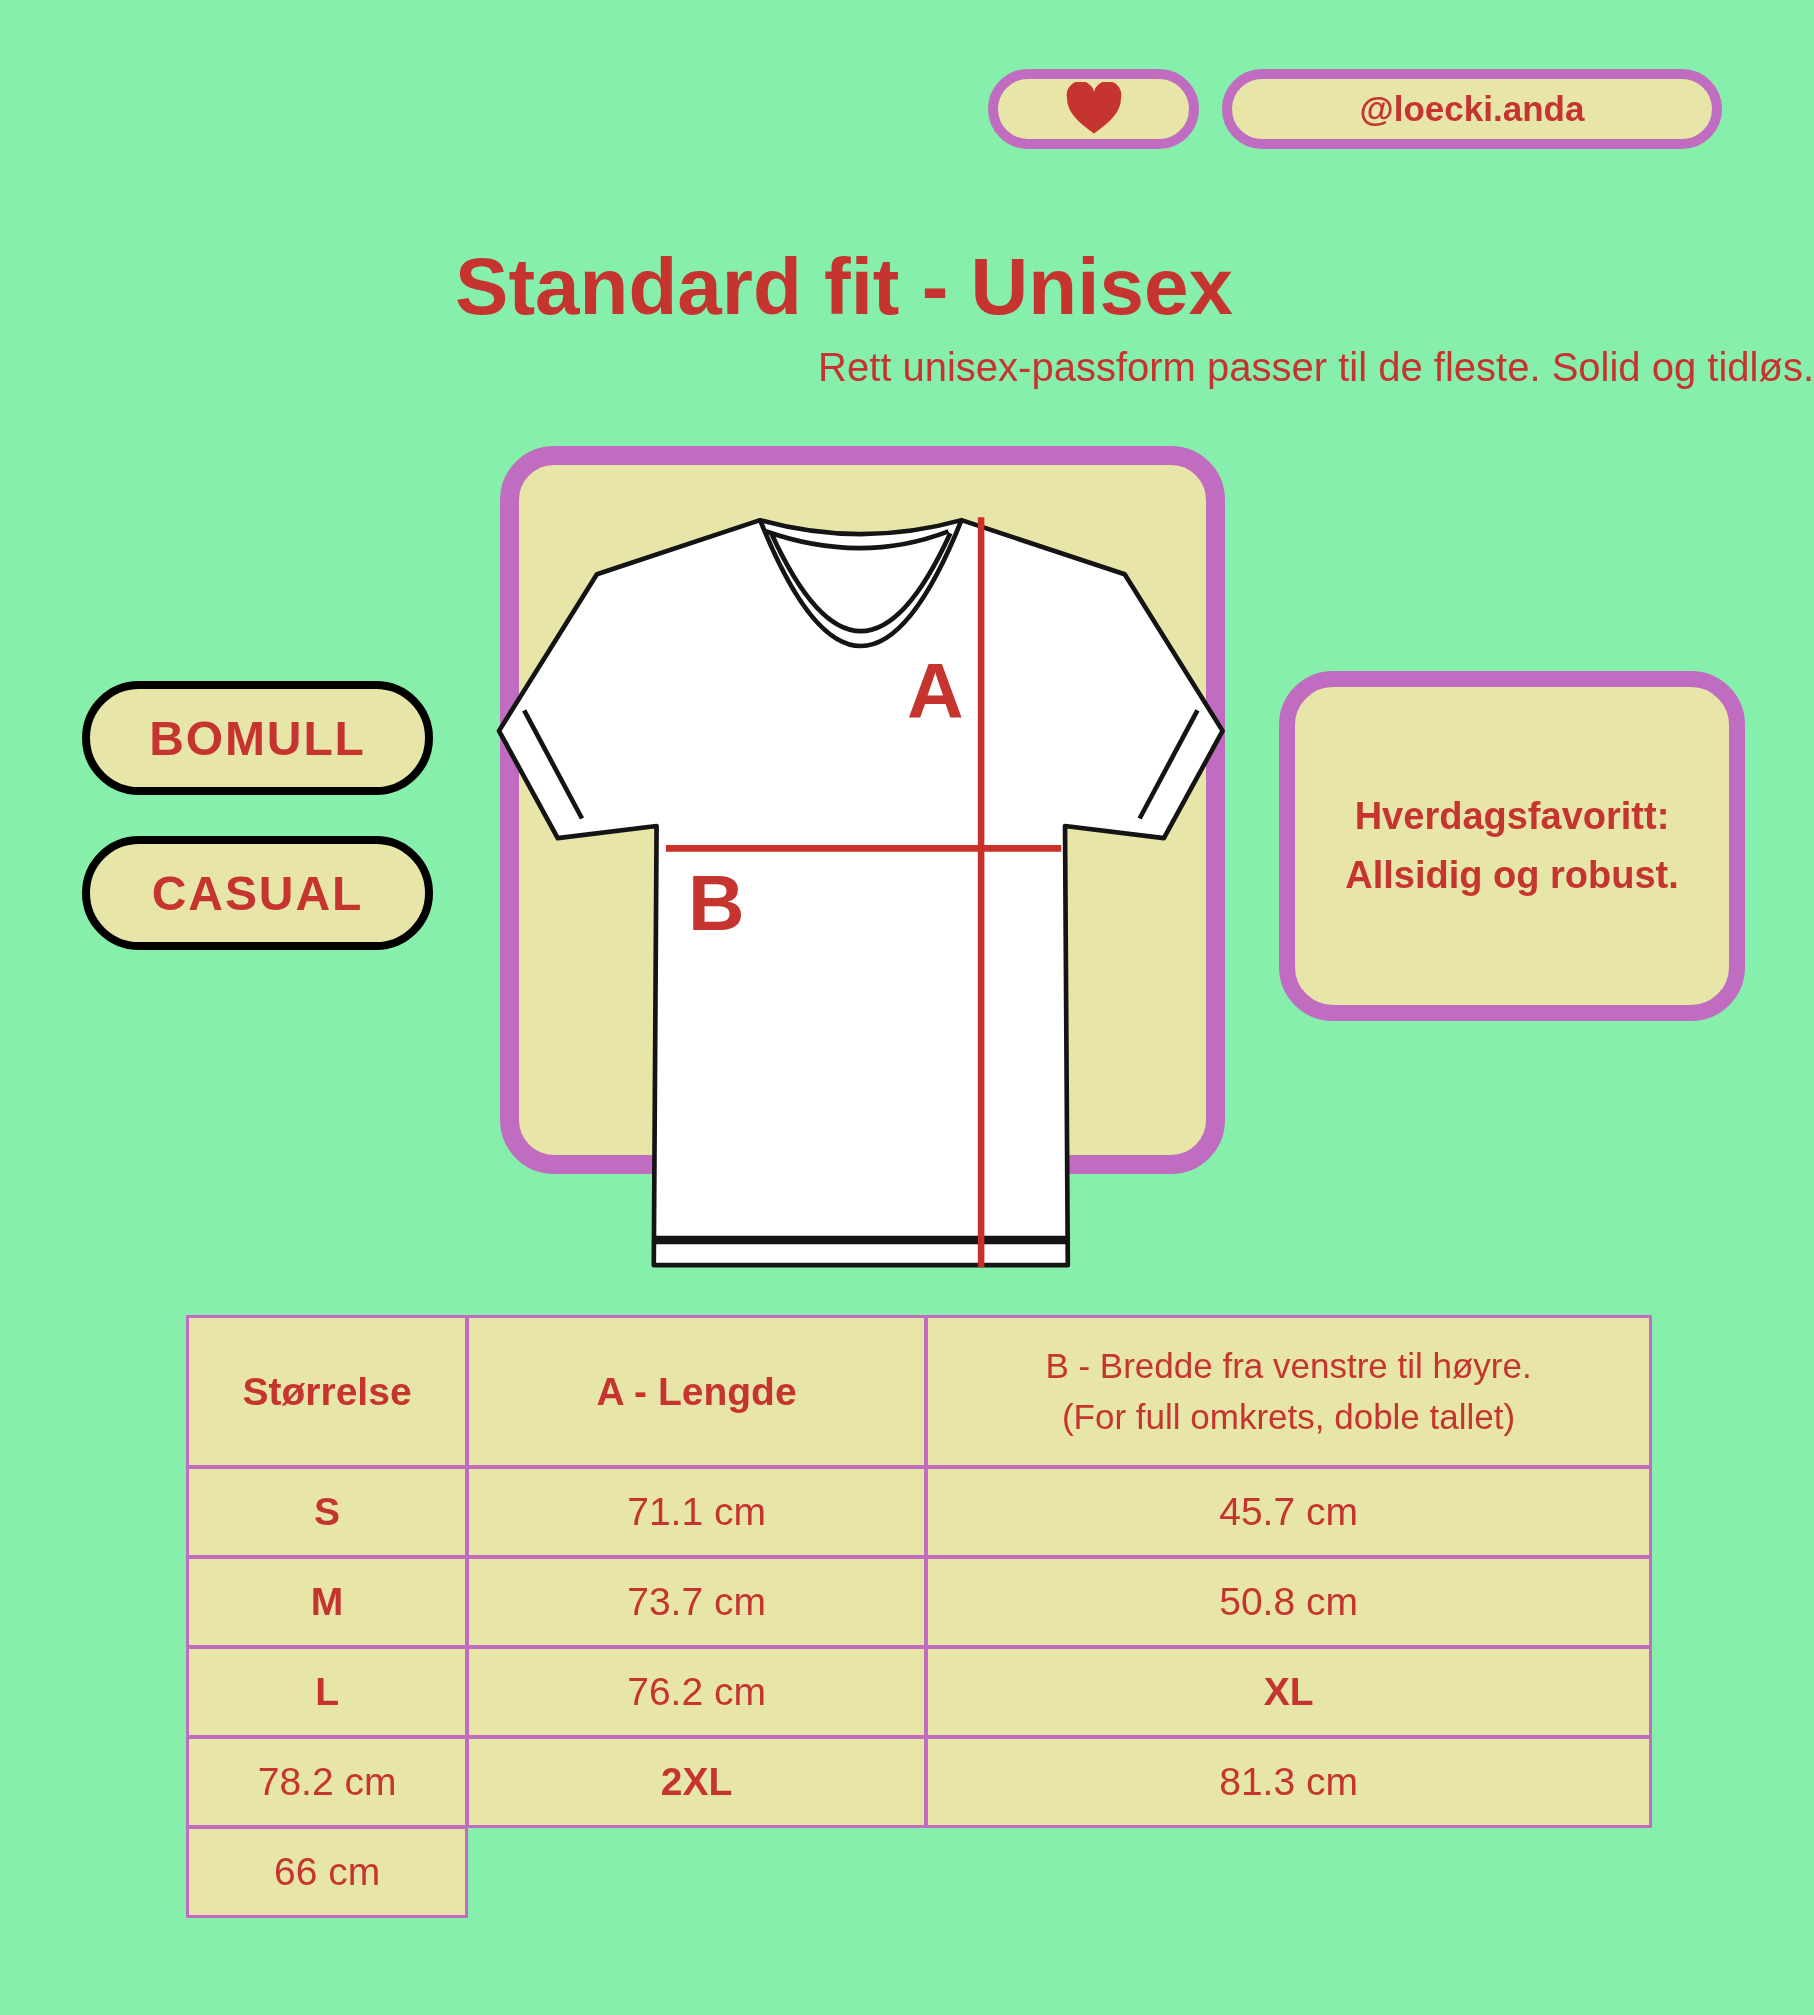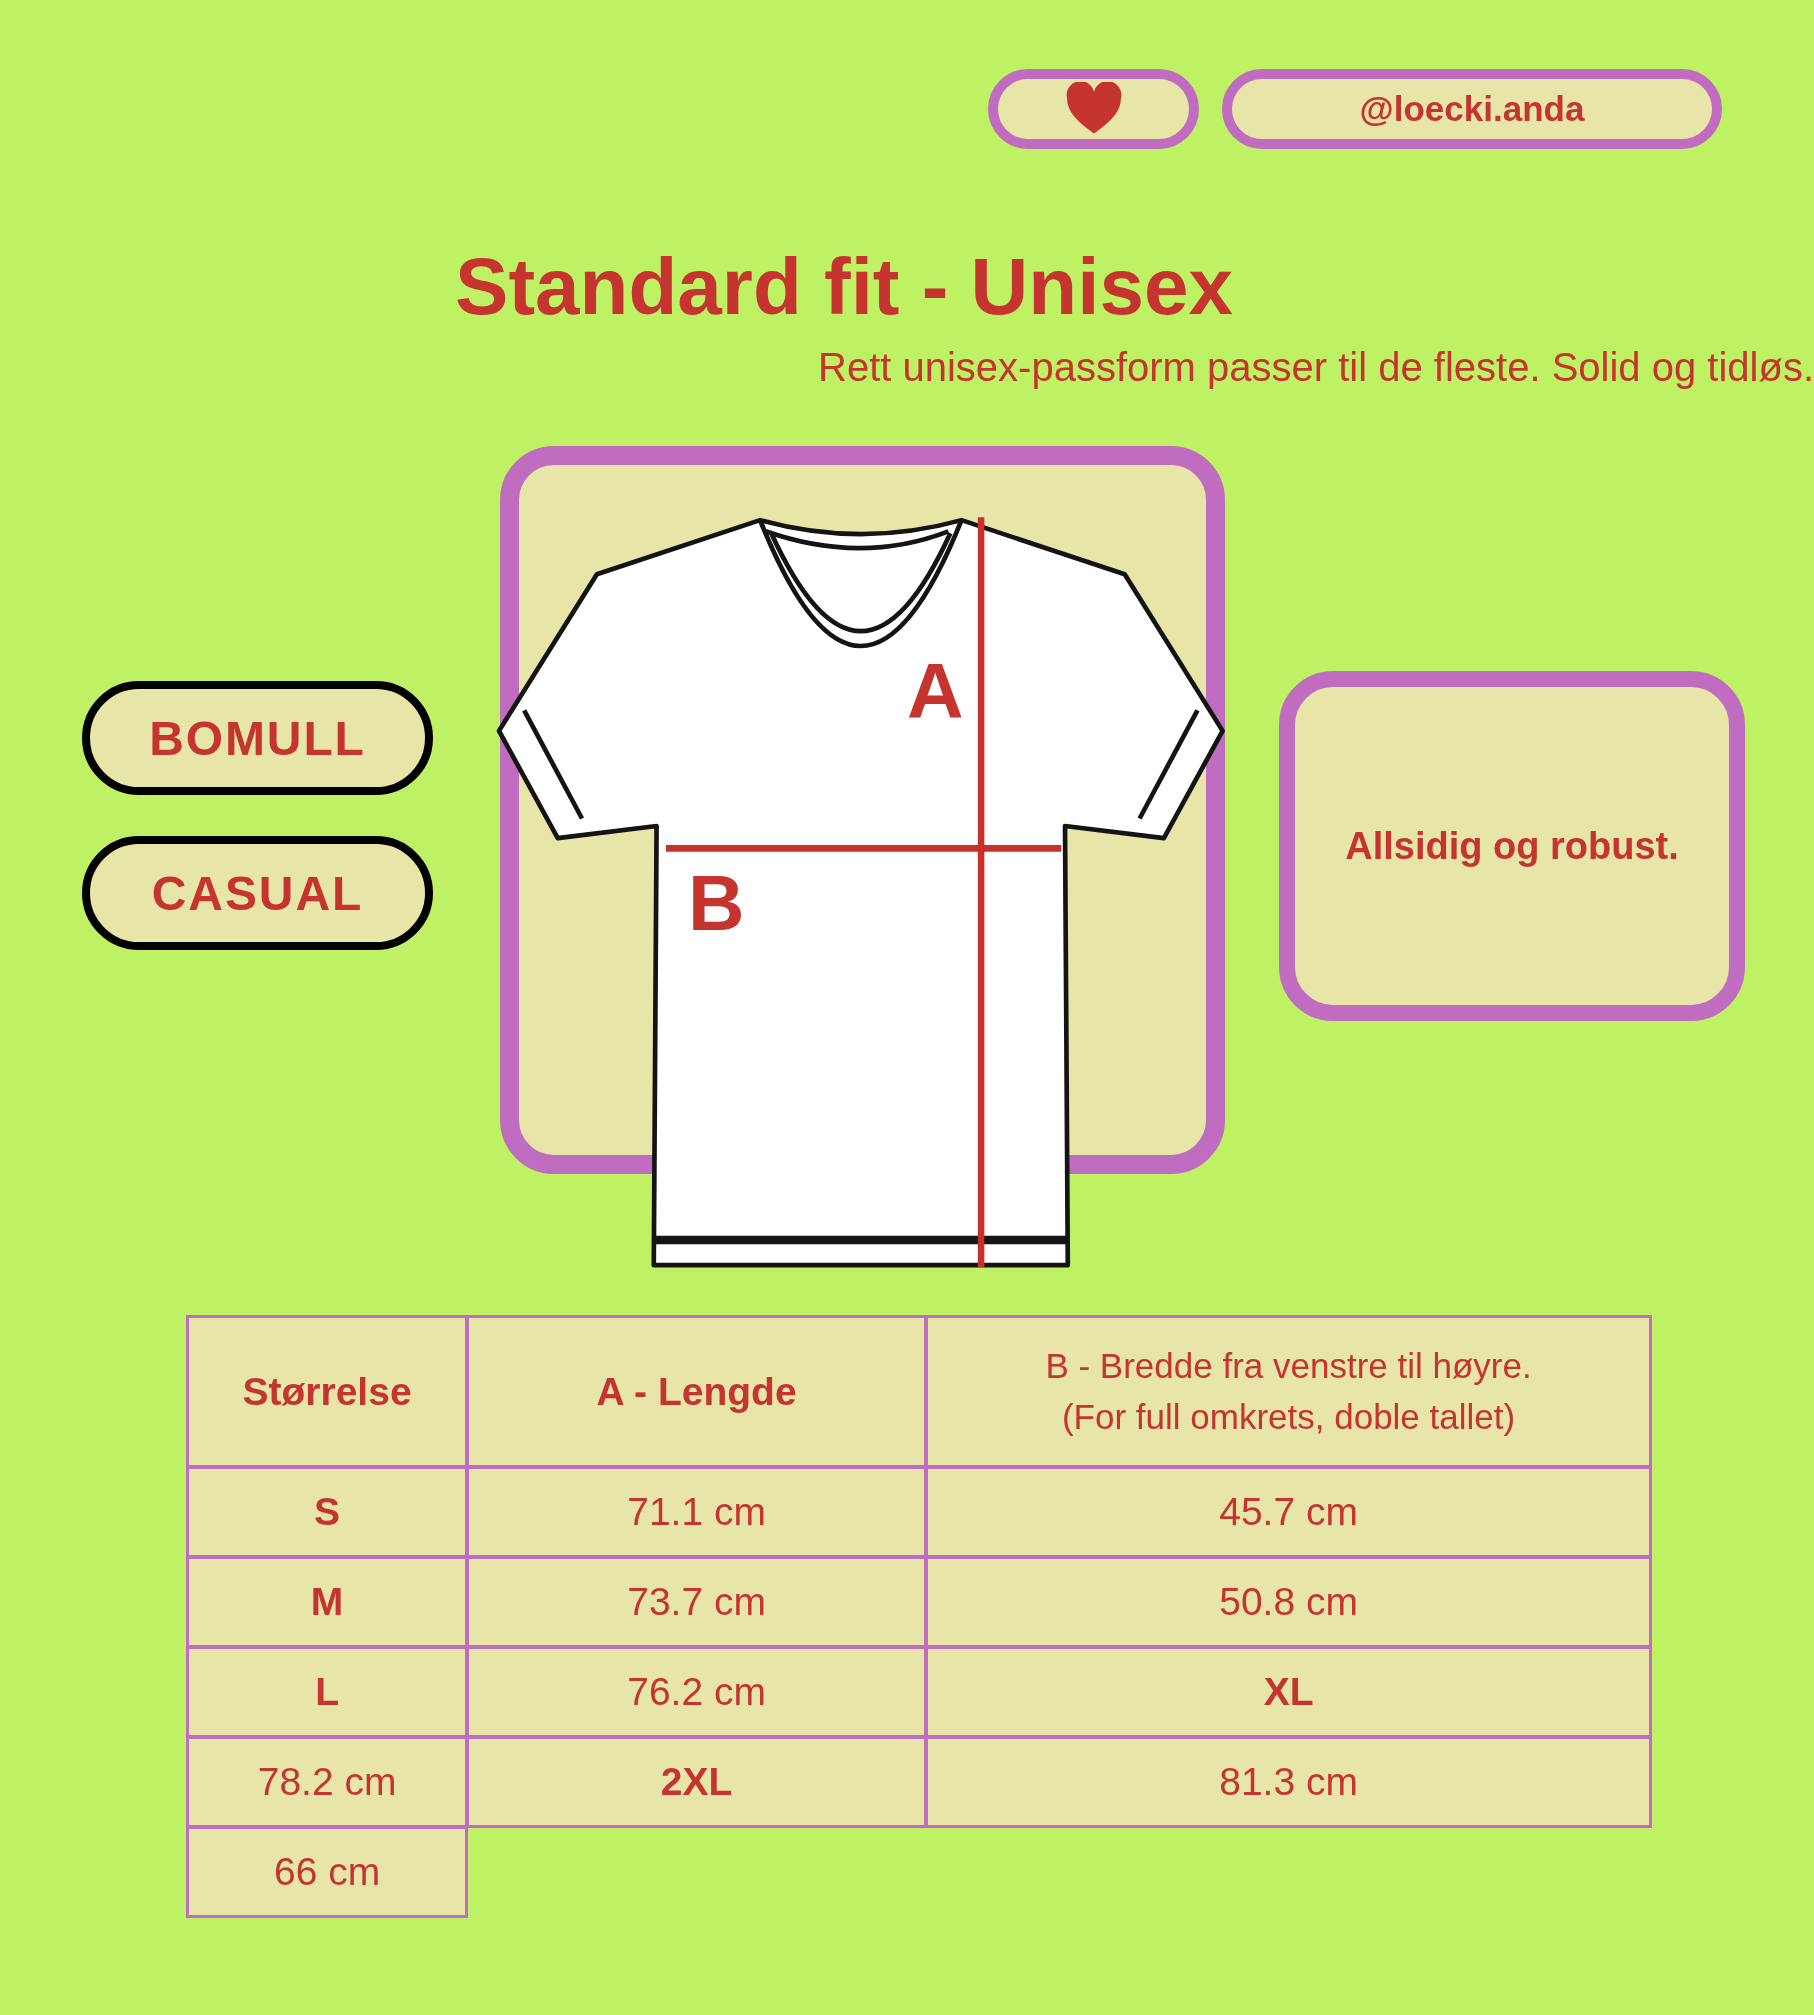--- a/index.html
+++ b/index.html
@@ -1,17 +1,17 @@
 <!DOCTYPE html>
 <html style="font-size:15px"><head>
 <meta charset="utf-8">
 <style>
   html,body { margin:0; padding:0; background:#ffffff; }
   .page {
-    position:relative; width:1814px; height:2015px; background:#bef264;
+    position:relative; width:1814px; height:2015px; background:#86efac;
     font-family:"Liberation Sans", sans-serif; overflow:hidden;
   }
   .pill {
     position:absolute; background:#e7e5a8; border:10.3px solid #c06cc0;
     border-radius:65px; display:flex; align-items:center; justify-content:center;
     box-sizing:border-box; color:#c5342f;
   }
   .heart-pill  { left:988px; top:69px; width:211px; height:80px; }
   .handle-pill { left:1222px; top:69px; width:500px; height:80px; font-size:35px; font-weight:bold; }
   .title {
@@ -97,20 +97,21 @@
   </svg>
 
   <div class="tag-pill tag-bomull">
     <span>BOMULL</span>
   </div>
   <div class="tag-pill tag-casual">
     <span>CASUAL</span>
   </div>
 
   <div class="info-box">
+    <div>Hverdagsfavoritt:</div>
     <div>Allsidig og robust.</div>
   </div>
 
   <div class="size-table">
     <div class="th">Størrelse</div>
     <div class="th">A - Lengde</div>
     <div class="th">
       <small>B - Bredde fra venstre til høyre.</small>
       <small>(For full omkrets, doble tallet)</small>
     </div>

